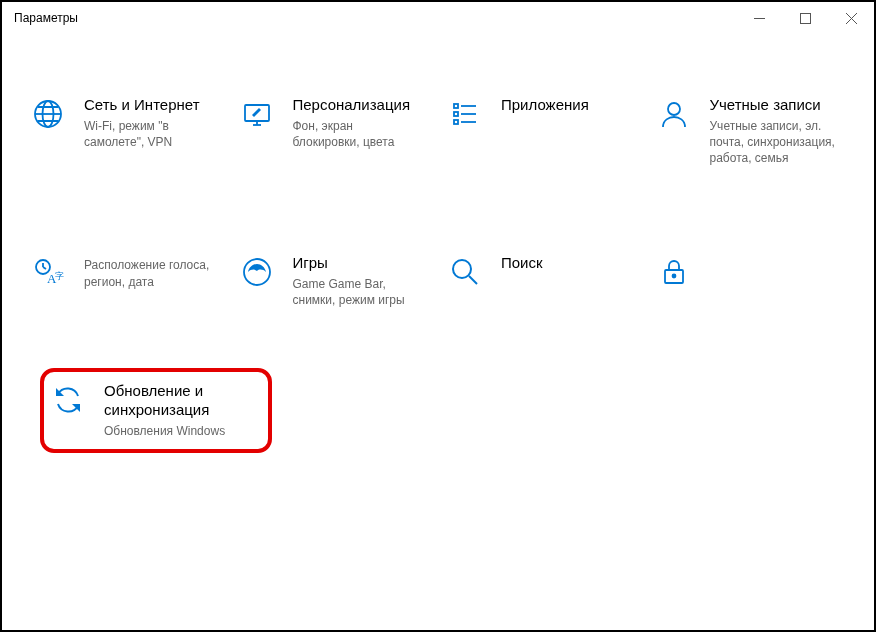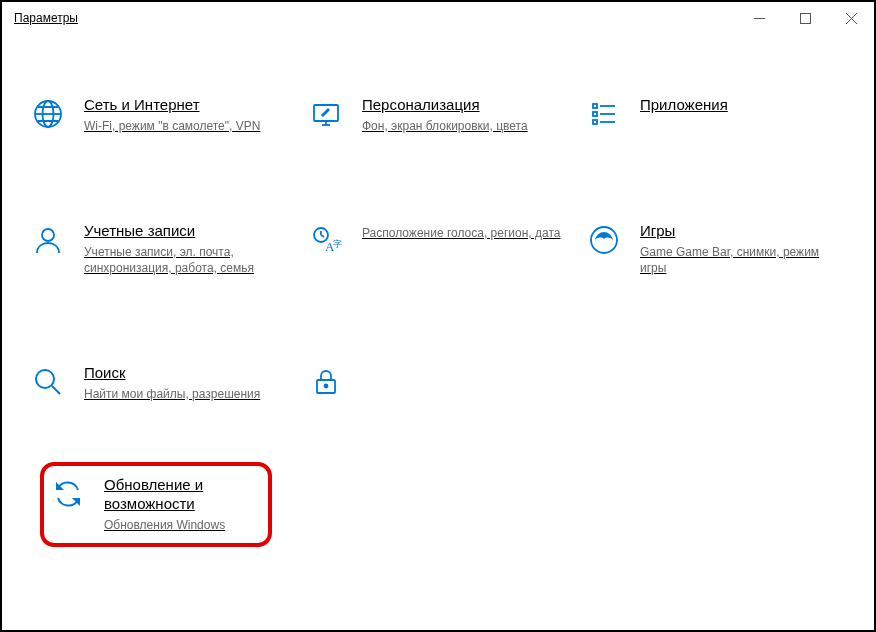--- a/index.html
+++ b/index.html
@@ -10,21 +10,20 @@
     width: 876px;
     height: 632px;
     overflow: hidden;
     border: 2px solid #000;
   }
   .window {
     width: 100%;
     height: 100%;
     display: flex;
     flex-direction: column;
-    text-decoration: underline;
   }
   .titlebar {
     height: 32px;
     display: flex;
     align-items: center;
     padding-left: 12px;
     font-size: 12px;
     color: #000;
   }
   .titlebar-spacer { flex: 1; }
@@ -41,21 +40,21 @@
     font-size: 13px;
     color: #555;
     font-family: "Segoe UI", Arial, sans-serif;
   }
   .content {
     flex: 1;
     padding: 56px 30px 20px 22px;
   }
   .grid {
     display: grid;
-    grid-template-columns: repeat(3, 1fr);
+    grid-template-columns: repeat(4, 1fr);
     column-gap: 14px;
     row-gap: 76px;
   }
   .tile {
     display: flex;
     align-items: flex-start;
     padding: 6px 4px 6px 6px;
     cursor: pointer;
   }
   .tile-icon {
@@ -218,21 +217,20 @@
 
       <div class="tile">
         <div class="tile-icon">
           <svg viewBox="0 0 32 32" fill="none" stroke="currentColor" stroke-width="2">
             <circle cx="13" cy="13" r="9"></circle>
             <line x1="20" y1="20" x2="28" y2="28"></line>
           </svg>
         </div>
         <div class="tile-text">
           <span class="tile-title">Поиск</span>
-          <span class="tile-desc">Найти мои файлы, разрешения</span>
         </div>
       </div>
 
       <div class="tile">
         <div class="tile-icon">
           <svg viewBox="0 0 32 32" fill="none" stroke="currentColor" stroke-width="1.8">
             <rect x="7" y="14" width="18" height="13" rx="1"></rect>
             <path d="M11 14 V10 a5 5 0 0 1 10 0 V14"></path>
             <circle cx="16" cy="20" r="1.5" fill="currentColor"></circle>
           </svg>
@@ -245,20 +243,20 @@
       <div class="highlight-box">
         <div class="tile-icon">
           <svg viewBox="0 0 32 32" fill="none" stroke="currentColor" stroke-width="2">
             <path d="M26 12 A11 11 0 0 0 6 10"></path>
             <polygon points="4,4 4,12 12,12" fill="currentColor" stroke="none"></polygon>
             <path d="M6 20 A11 11 0 0 0 26 22"></path>
             <polygon points="28,28 28,20 20,20" fill="currentColor" stroke="none"></polygon>
           </svg>
         </div>
         <div class="tile-text">
-          <span class="tile-title">Обновление и возможности</span>
+          <span class="tile-title">Обновление и синхронизация</span>
           <span class="tile-desc">Обновления Windows</span>
         </div>
       </div>
     </div>
 
   </div>
 </div>
 
 </body></html>

